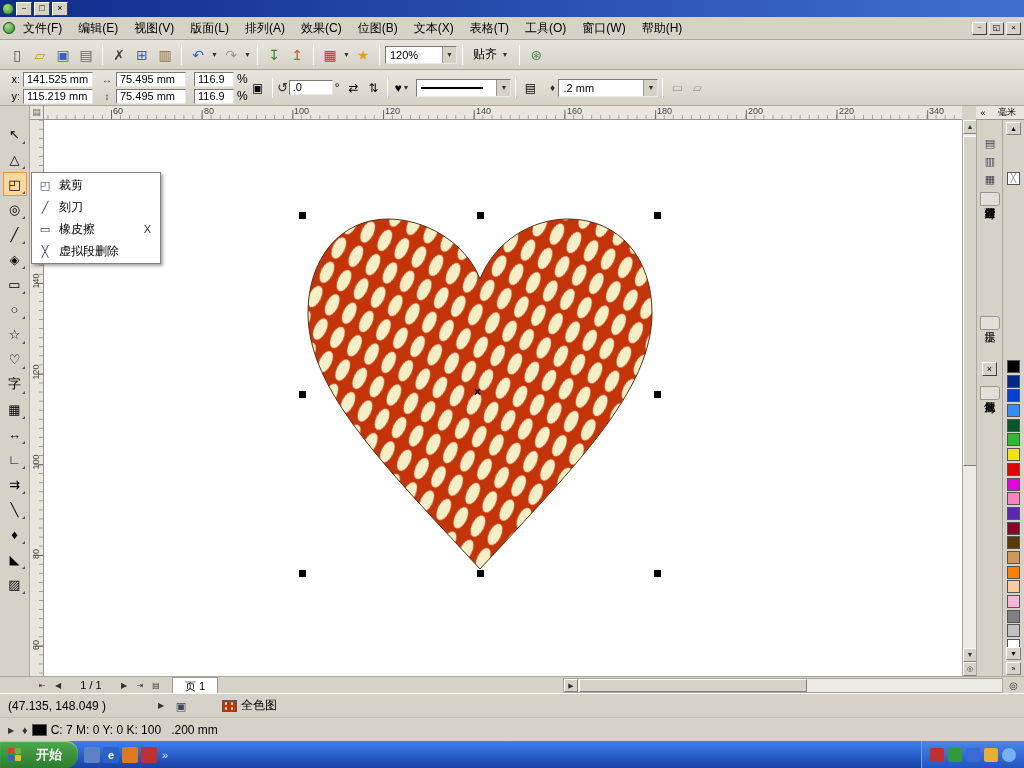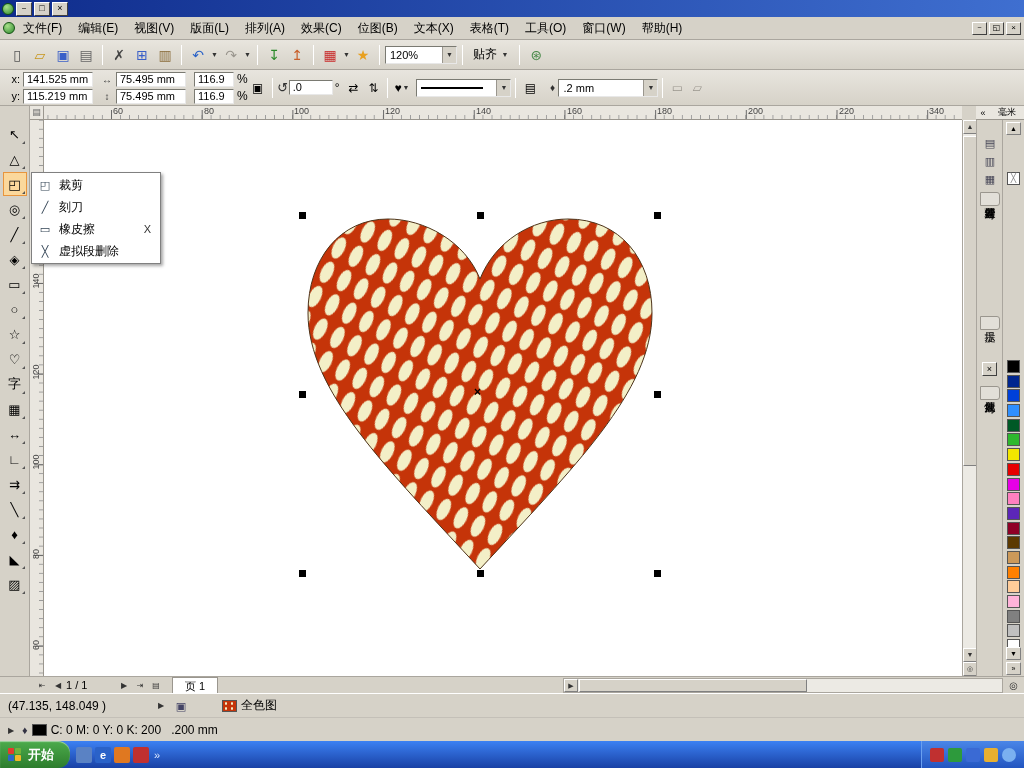--- a/index.html
+++ b/index.html
@@ -110,21 +110,21 @@
     box-shadow:2px 2px 3px rgba(0,0,0,.35); z-index:60; padding:1px; }
   .fly-item { height:22px; display:flex; align-items:center; gap:6px; padding:0 4px; }
   .fly-ic { width:16px; text-align:center; font-size:11px; color:#345; }
   .fly-label { flex:1; white-space:nowrap; }
   .fly-sc { font-size:11px; color:#333; padding-right:4px; }
 
   
   .bottombar { position:absolute; left:0; top:676px; width:1024px; height:17px; background:#d6d2c8;
     border-top:1px solid #aaa69e; display:flex; align-items:center; padding-left:34px; }
   .nav-btn { width:16px; height:15px; font-size:8px; line-height:14px; text-align:center; color:#333; border:1px solid transparent; }
-  .page-ind { width:50px; text-align:left; font-size:11px; }
+  .page-ind { width:50px; text-align:center; font-size:11px; }
   .page-tab { height:16px; background:#fff; border:1px solid #9a968e; border-bottom:none; padding:1px 12px 0 12px;
     font-size:11px; margin-left:8px; }
   .hscroll { margin-left:auto; width:440px; height:15px; background:#eceae4; border:1px solid #aaa69e; position:relative; }
   .h-thumb { position:absolute; left:15px; top:0; width:228px; height:13px; background:#d6d2c8; border:1px solid; border-color:#fff #808080 #808080 #fff; }
   .h-left { position:absolute; left:0; top:0; } .h-right { position:absolute; right:0; top:0; }
   .hscroll .sc-btn { height:13px; line-height:11px; }
   .corner-btn { width:17px; height:15px; font-size:10px; line-height:13px; text-align:center; color:#333;
     border:1px solid transparent; margin:0 2px; }
 
   
@@ -140,21 +140,21 @@
     background:#c53409; background-image:radial-gradient(#f3efc7 30%,transparent 32%); background-size:6px 5px; }
   .pen-ic { font-size:11px; color:#334; margin-right:4px; }
   .out-swatch { width:15px; height:12px; background:#000; border:1px solid #555; margin-right:4px; }
   .sb-profile { flex:1; white-space:nowrap; overflow:hidden; }
   .sb-right { display:flex; align-items:center; white-space:nowrap; }
 
   
   .taskbar { position:absolute; left:0; top:741px; width:1024px; height:27px;
     background:linear-gradient(#3c81f3,#1941a5); display:flex; align-items:center; }
   .start-btn { height:27px; padding:0 16px 0 8px; background:linear-gradient(#4cab4c,#2d7d2d);
-    border-radius:0 12px 12px 0; display:flex; align-items:center; gap:6px; color:#fff; font-weight:bold; font-size:13px;
+    border-radius:0 12px 12px 0; display:flex; align-items:center; gap:14px; color:#fff; font-weight:bold; font-size:13px;
     box-shadow:inset 0 1px 1px rgba(255,255,255,.5); }
   .flag { width:14px; height:14px; display:grid; grid-template-columns:6px 6px; grid-template-rows:6px 6px; gap:1px; }
   .flag span { border-radius:1px; }
   .ql { display:flex; align-items:center; gap:3px; padding:0 6px; }
   .ql-ic { width:16px; height:16px; border-radius:2px; font-size:11px; font-weight:bold; color:#fff; text-align:center; line-height:16px; }
   .ql-desktop { background:#5a82c4; } .ql-ie { background:#2a62c8; } .ql-media { background:#e07820; } .ql-app { background:#c03030; }
   .ql-more { color:#dce8ff; font-size:11px; padding:0 2px; }
   .task-btn { height:22px; margin-left:4px; width:160px; background:linear-gradient(#2a58c8,#1c3f9a);
     border:1px solid #16317a; border-radius:3px; display:flex; align-items:center; gap:4px; padding:0 5px; color:#fff; font-size:11px;
     box-shadow:inset 1px 1px 2px rgba(0,0,0,.4); white-space:nowrap; overflow:hidden; }
@@ -536,21 +536,21 @@
       <span class="sb-right">
         <span class="fill-swatch"></span>
         <span>全色图</span>
       </span>
     </div>
     <div class="sb-row">
       <span class="sb-flyarrow">▶</span>
       <span class="sb-right">
         <span class="pen-ic">♦</span>
         <span class="out-swatch"></span>
-        <span>C: 0 M: 0 Y: 0 K: 200</span>
+        <span>C: 7 M: 0 Y: 0 K: 100</span>
         <span style="margin-left:10px">.200 mm</span>
       </span>
     </div>
   </div>
 
   <div class="taskbar">
     <div class="start-btn">
       <span class="flag">
         <span style="background:#e33b2e"></span>
           <span style="background:#71b33c"></span>

